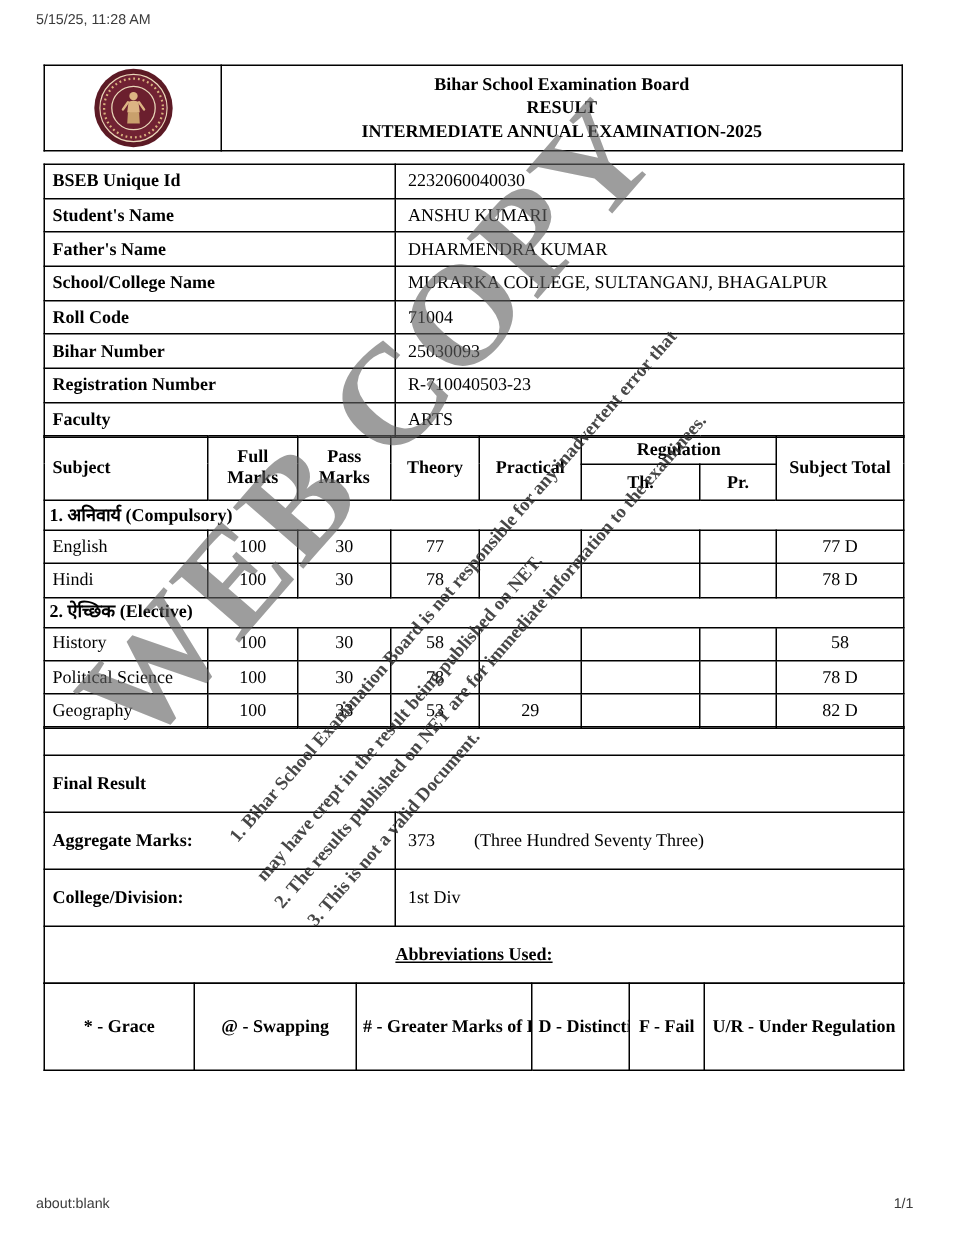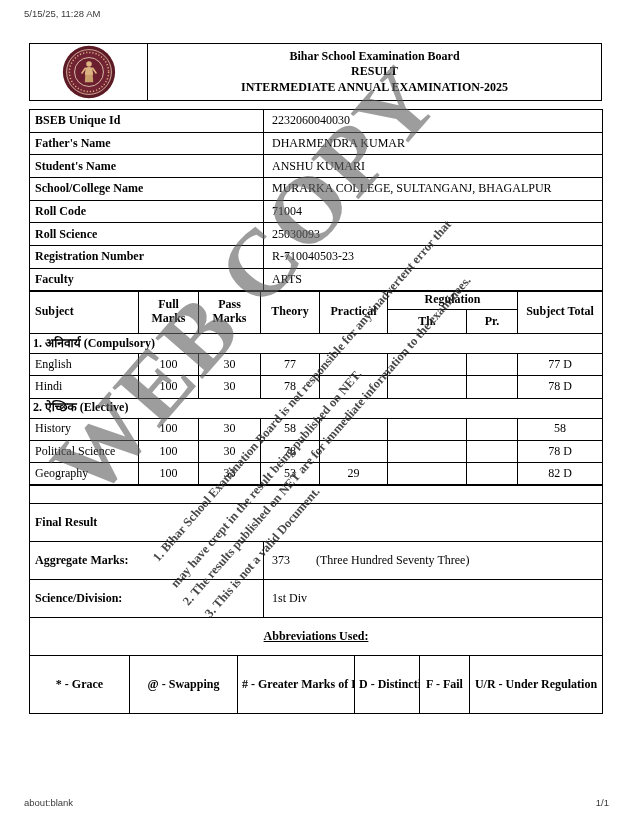--- a/index.html
+++ b/index.html
@@ -104,37 +104,37 @@
       <colgroup>
           <col style="width:234px">
           <col style="width:339px">
         </colgroup>
       <tbody>
           <tr>
             <td class="lbl">BSEB Unique Id</td>
             <td class="val">2232060040030</td>
           </tr>
       <tr>
+            <td class="lbl">Student's Name</td>
+            <td class="val">ANSHU KUMARI</td>
+          </tr>
+      <tr>
             <td class="lbl">Father's Name</td>
             <td class="val">DHARMENDRA KUMAR</td>
           </tr>
       <tr>
-            <td class="lbl">Student's Name</td>
-            <td class="val">ANSHU KUMARI</td>
-          </tr>
-      <tr>
             <td class="lbl">School/College Name</td>
             <td class="val">MURARKA COLLEGE, SULTANGANJ, BHAGALPUR</td>
           </tr>
       <tr>
             <td class="lbl">Roll Code</td>
             <td class="val">71004</td>
           </tr>
       <tr>
-            <td class="lbl">Roll Science</td>
+            <td class="lbl">Bihar Number</td>
             <td class="val">25030093</td>
           </tr>
       <tr>
             <td class="lbl">Registration Number</td>
             <td class="val">R-710040503-23</td>
           </tr>
       <tr>
             <td class="lbl">Faculty</td>
             <td class="val">ARTS</td>
           </tr>
@@ -239,21 +239,21 @@
       <tr>
             <td colspan="2" class="lbl">Final Result</td>
           </tr>
       <tr>
         <td class="lbl">Aggregate Marks:</td>
         <td class="val">
           <span>373</span><span class="agg-words">(Three Hundred Seventy Three)</span>
         </td>
       </tr>
       <tr>
-        <td class="lbl">Science/Division:</td>
+        <td class="lbl">College/Division:</td>
         <td class="val">1st Div</td>
       </tr>
       <tr>
             <td colspan="2" class="abbr-title">Abbreviations Used:</td>
           </tr>
     </tbody>
       </table>
 
     <table class="t abbrev">
       <colgroup>

